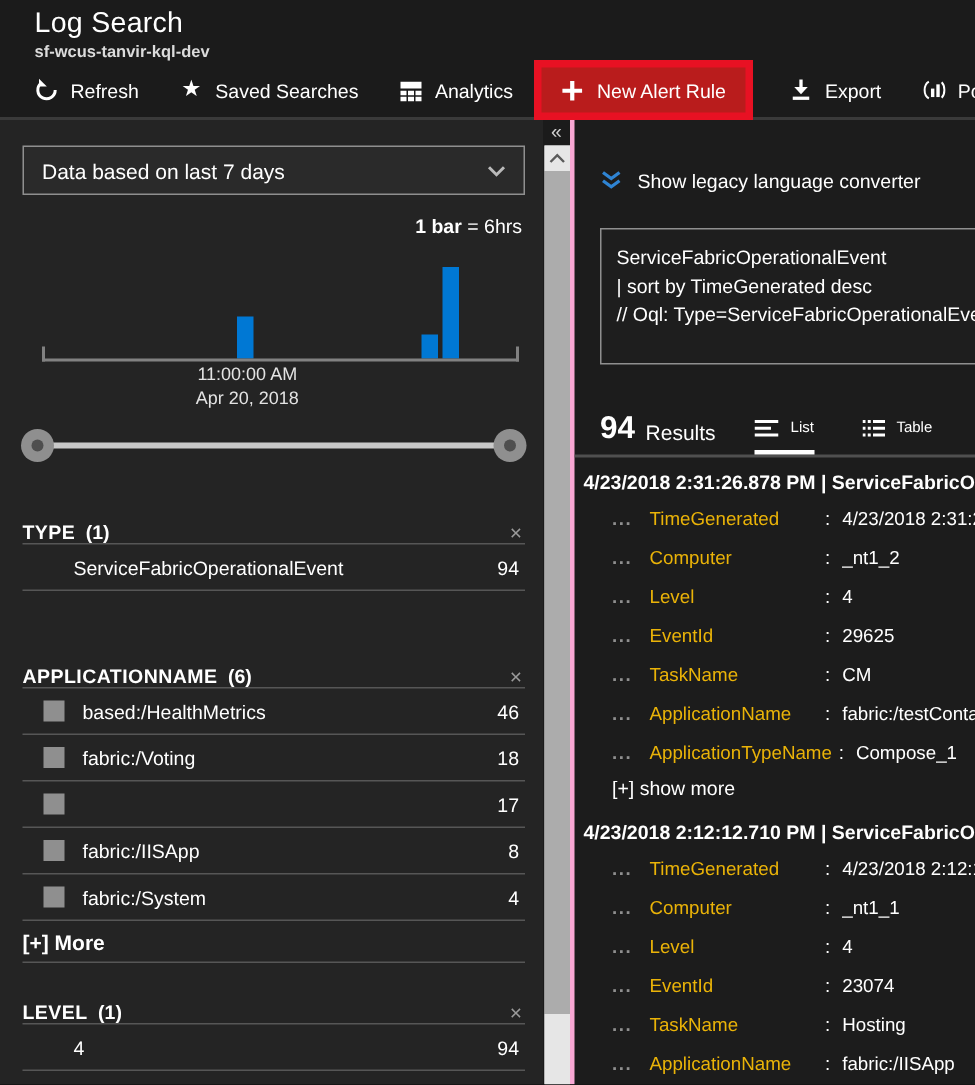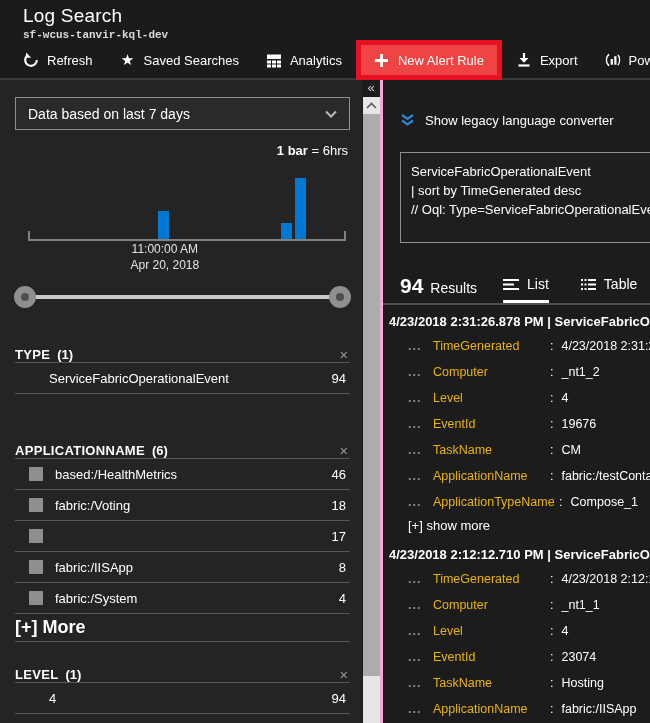--- a/index.html
+++ b/index.html
@@ -5,31 +5,31 @@
   html,body{margin:0;padding:0;background:#141414;}
   .page{
     position:relative;width:650px;height:723px;overflow:hidden;
     background:#1b1b1b;color:#fff;
     font-family:"Liberation Sans","DejaVu Sans",sans-serif;
     -webkit-font-smoothing:antialiased;
   }
   
   .app-header{padding:5px 0 0 23px;height:37px;}
   .app-title{font-size:19px;font-weight:300;color:#fff;letter-spacing:.2px;}
-  .app-subtitle{font-size:11px;font-weight:bold;color:#dcdcdc;margin-top:2px;font-family:Liberation Mono, monospace;}
+  .app-subtitle{font-size:11px;font-weight:bold;color:#dcdcdc;margin-top:2px;}
   
   .toolbar{
     display:flex;align-items:center;height:36px;padding:0 0 0 23px;
     border-bottom:2px solid #3a3a3a;position:relative;z-index:5;
   }
   .tb-item{display:flex;align-items:center;gap:8px;margin-right:27px;cursor:pointer;font-size:13px;color:#fff;white-space:nowrap;}
   .tb-item .icon{display:inline-flex;width:16px;height:16px;align-items:center;justify-content:center;}
   .tb-item.highlighted{
-    border:5px solid #e81123;background:#ef4444;
-    padding:7px 13px;margin:-10px 14px -10px -13px;
+    border:5px solid #e81123;background:#b91c1c;
+    padding:7px 13px;margin:-10px 24px -10px -13px;
   }
   .star-glyph{font-size:15px;line-height:16px;color:#fff;}
   
   .content{display:flex;height:643px;}
   .left-panel{width:362px;background:#242424;padding:17px 12px 0 15px;box-sizing:border-box;overflow:hidden;}
   .mid-col{width:18px;display:flex;flex-direction:column;align-items:center;background:#1b1b1b;}
   .collapse{height:15px;color:#cfcfcf;font-size:13px;line-height:15px;cursor:pointer;}
   .scrollbar{width:17px;flex:1;display:flex;flex-direction:column;background:#e6e6e6;margin-top:2px;}
   .sb-up{height:17px;background:#e6e6e6;display:flex;align-items:center;justify-content:center;cursor:pointer;}
   .sb-thumb{height:562px;background:#acacac;cursor:pointer;}
@@ -62,32 +62,32 @@
   .filter-head{display:flex;align-items:flex-end;height:28px;}
   .filter-title{font-size:13px;font-weight:bold;color:#fff;letter-spacing:.3px;}
   .filter-count{font-size:13px;font-weight:bold;color:#fff;margin-left:7px;}
   .filter-close{margin-left:auto;color:#9a9a9a;font-size:14px;line-height:14px;cursor:pointer;padding:0 2px;}
   .filter-row{display:flex;align-items:center;height:30px;border-top:1px solid #565656;font-size:13px;cursor:pointer;}
   .filter-row:last-child{border-bottom:1px solid #565656;}
   .filter-row .row-label{color:#fff;}
   .filter-row .row-value{margin-left:auto;color:#fff;padding-right:4px;}
   .filter-row .indent{width:34px;flex:none;}
   .checkbox{width:14px;height:14px;background:#8f8f8f;margin:0 12px 0 14px;flex:none;cursor:pointer;}
-  .filter-more{border-top:1px solid #565656;border-bottom:1px solid #565656;height:27px;display:flex;align-items:center;font-size:18px;font-weight:bold;color:#fff;cursor:pointer;}
+  .filter-more{border-top:1px solid #565656;border-bottom:1px solid #565656;height:27px;display:flex;align-items:center;font-size:14px;font-weight:bold;color:#fff;cursor:pointer;}
   
   .legacy-row{display:flex;align-items:center;gap:10px;font-size:13px;color:#fff;cursor:pointer;height:16px;}
   .query-box{
     margin-top:24px;width:272px;height:71px;border:1px solid #8f8f8f;background:#1e1e1e;
     padding:9px 10px;font-size:13px;line-height:19px;color:#fff;white-space:nowrap;cursor:text;
   }
   .results-row{display:flex;align-items:flex-end;margin-top:26px;height:34px;}
   .results-count{font-size:21px;font-weight:bold;color:#fff;line-height:24px;padding-bottom:5px;}
   .results-label{font-size:14px;color:#fff;margin-left:7px;padding-bottom:7px;}
   .tabs{display:flex;margin-left:26px;gap:32px;}
-  .tab{display:flex;align-items:center;gap:8px;font-size:14px;color:#fff;cursor:pointer;padding-bottom:8px;border-bottom:3px solid transparent;}
+  .tab{display:flex;align-items:center;gap:8px;font-size:10px;color:#fff;cursor:pointer;padding-bottom:8px;border-bottom:3px solid transparent;}
   .tab.active{border-bottom-color:#ffffff;}
   .results-divider{height:2px;background:#4f4f4f;margin-left:-17px;width:300px;}
   .record{margin-top:9px;}
   .rec-header{font-size:13px;font-weight:bold;color:#fff;white-space:nowrap;margin-left:-11px;height:19px;}
   .field{display:flex;align-items:center;height:26px;white-space:nowrap;font-size:12.5px;padding-left:8px;}
   .dots{color:#8f8f8f;font-weight:bold;width:25px;flex:none;letter-spacing:1px;cursor:pointer;}
   .fname{color:#eab308;min-width:111px;padding-right:6px;}
   .fcolon{color:#fff;padding-right:8px;}
   .fval{color:#fff;}
   .show-more{font-size:13px;color:#fff;margin:3px 0 4px 8px;height:20px;cursor:pointer;}
@@ -348,21 +348,21 @@
             <div class="field">
               <span class="dots">...</span>
               <span class="fname">Level</span>
               <span class="fcolon">:</span>
               <span class="fval">4</span>
             </div>
             <div class="field">
               <span class="dots">...</span>
               <span class="fname">EventId</span>
               <span class="fcolon">:</span>
-              <span class="fval">19676</span>
+              <span class="fval">29625</span>
             </div>
             <div class="field">
               <span class="dots">...</span>
               <span class="fname">TaskName</span>
               <span class="fcolon">:</span>
               <span class="fval">CM</span>
             </div>
             <div class="field">
               <span class="dots">...</span>
               <span class="fname">ApplicationName</span>

